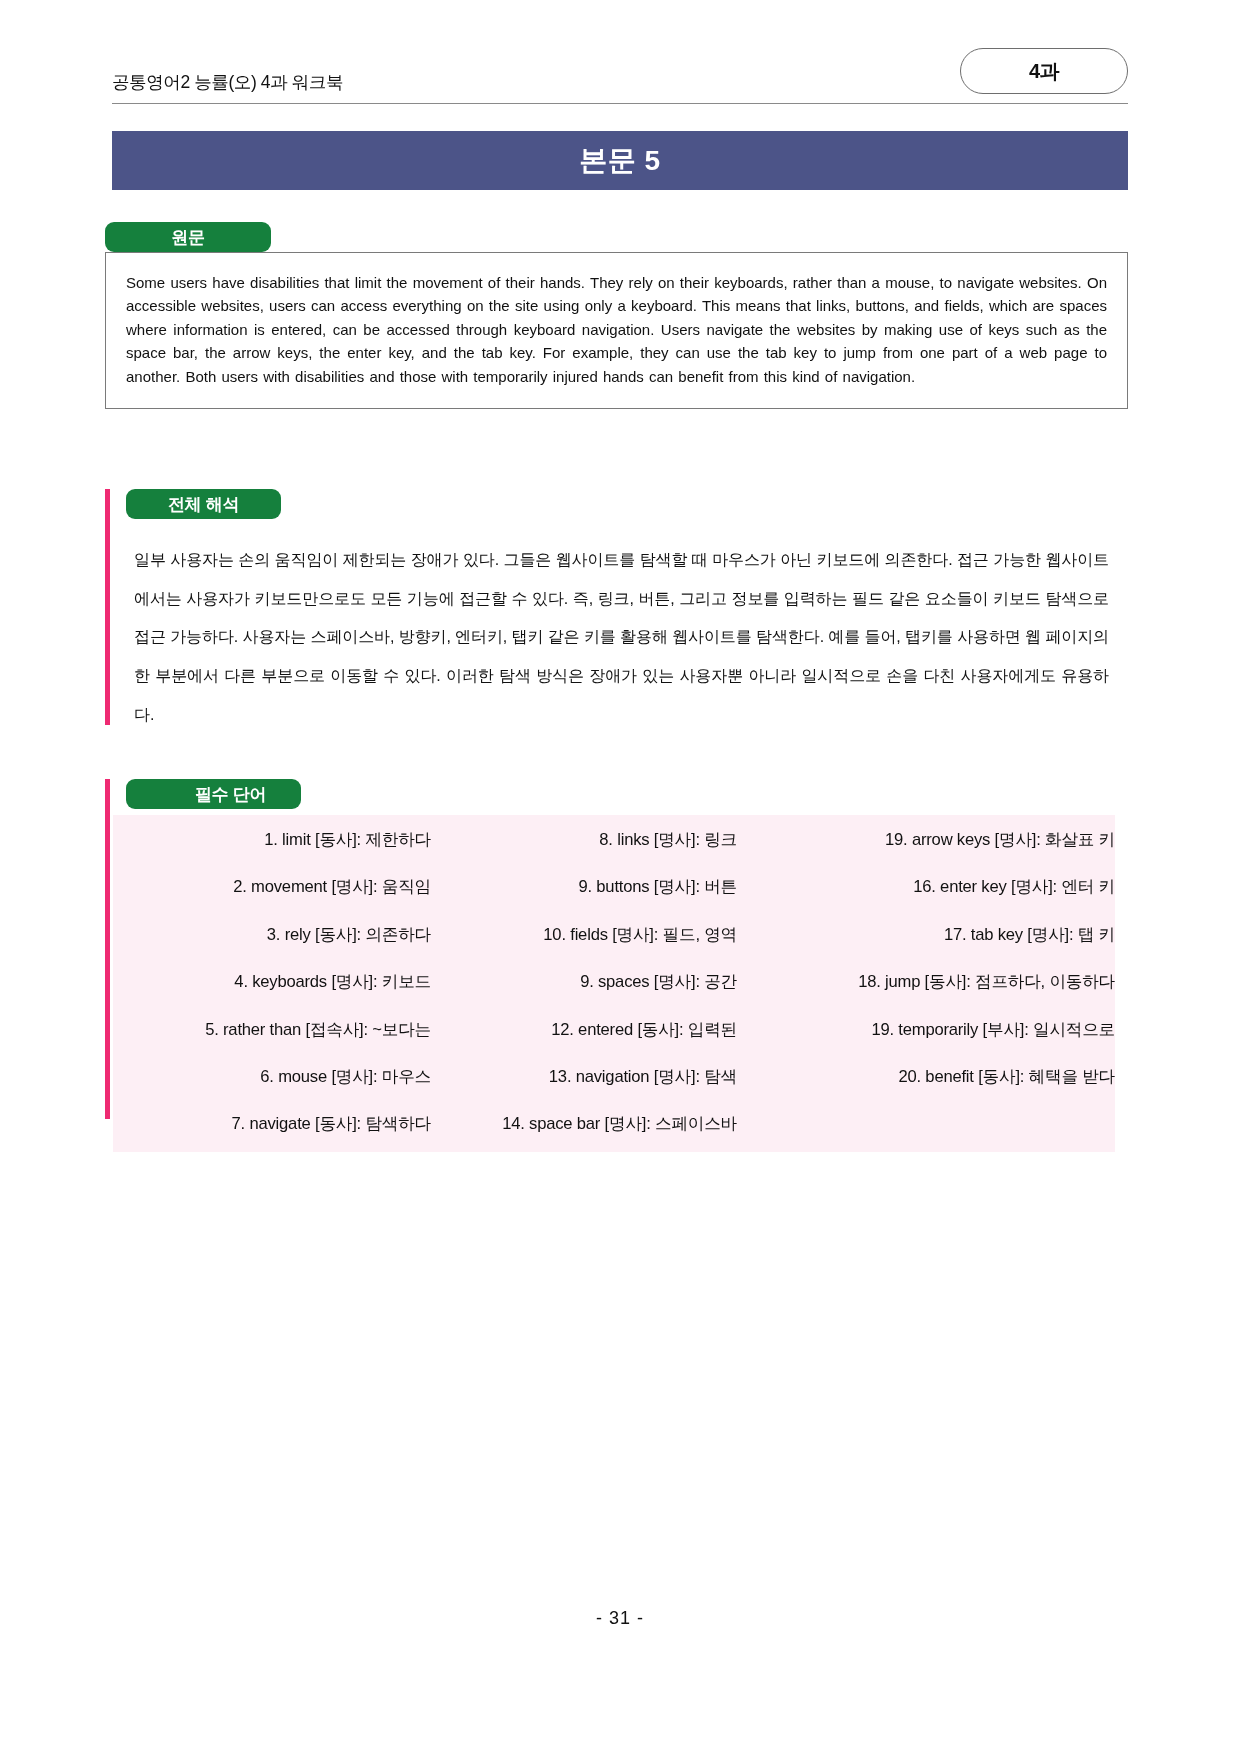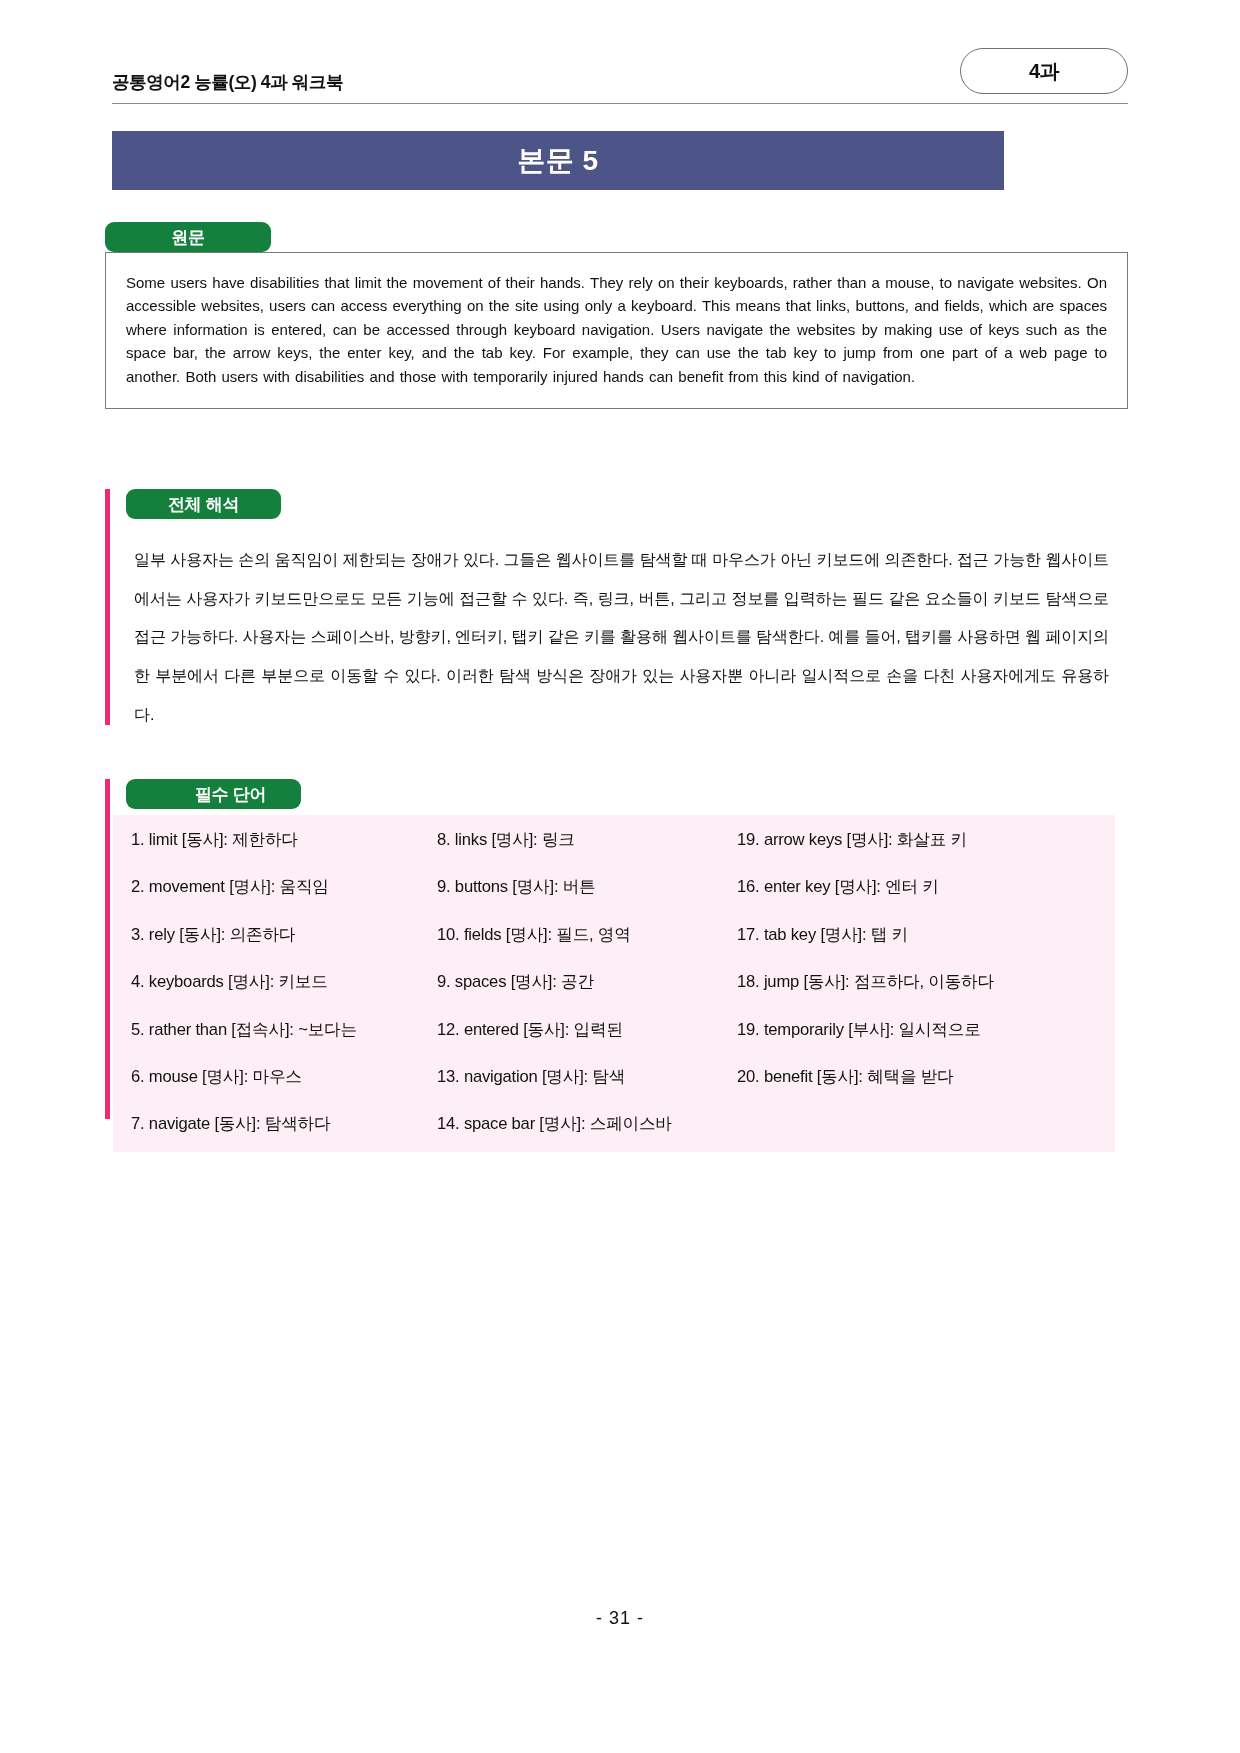--- a/index.html
+++ b/index.html
@@ -30,21 +30,21 @@
     left: 112px;
     top: 48px;
     width: 1016px;
     height: 56px;
   }
   .header-title {
     position: absolute;
     left: 0;
     top: 22px;
     font-size: 17.5px;
-    font-weight: bold;
+    font-weight: normal;
     letter-spacing: -0.4px;
     color: #111;
     white-space: nowrap;
   }
   .lesson-badge {
     position: absolute;
     right: 0;
     top: 0;
     width: 168px;
     height: 46px;
@@ -67,21 +67,21 @@
     width: 1016px;
     height: 1.4px;
     background: #8a8a8a;
   }
 
   
   .section-banner {
     position: absolute;
     left: 112px;
     top: 131px;
-    width: 892px;
+    width: 1016px;
     height: 59px;
     background: #4c5488;
     color: #ffffff;
     display: flex;
     align-items: center;
     justify-content: center;
     font-size: 28px;
     font-weight: bold;
     letter-spacing: 0.5px;
   }
@@ -184,20 +184,21 @@
     padding-left: 34px;
   }
   .vocab-grid {
     margin-left: 8px;
     margin-top: 6px;
     width: 1002px;
     background: #fdeff5;
     display: flex;
     box-sizing: border-box;
     padding: 14px 0 16px 0;
+    text-align: right;
   }
   .vocab-col {
     box-sizing: border-box;
   }
   .vocab-col.col1 { width: 318px; padding-left: 18px; }
   .vocab-col.col2 { width: 306px; padding-left: 6px; }
   .vocab-col.col3 { width: 378px; padding-left: 0px; }
 
   .vocab-item {
     font-size: 16.6px;

